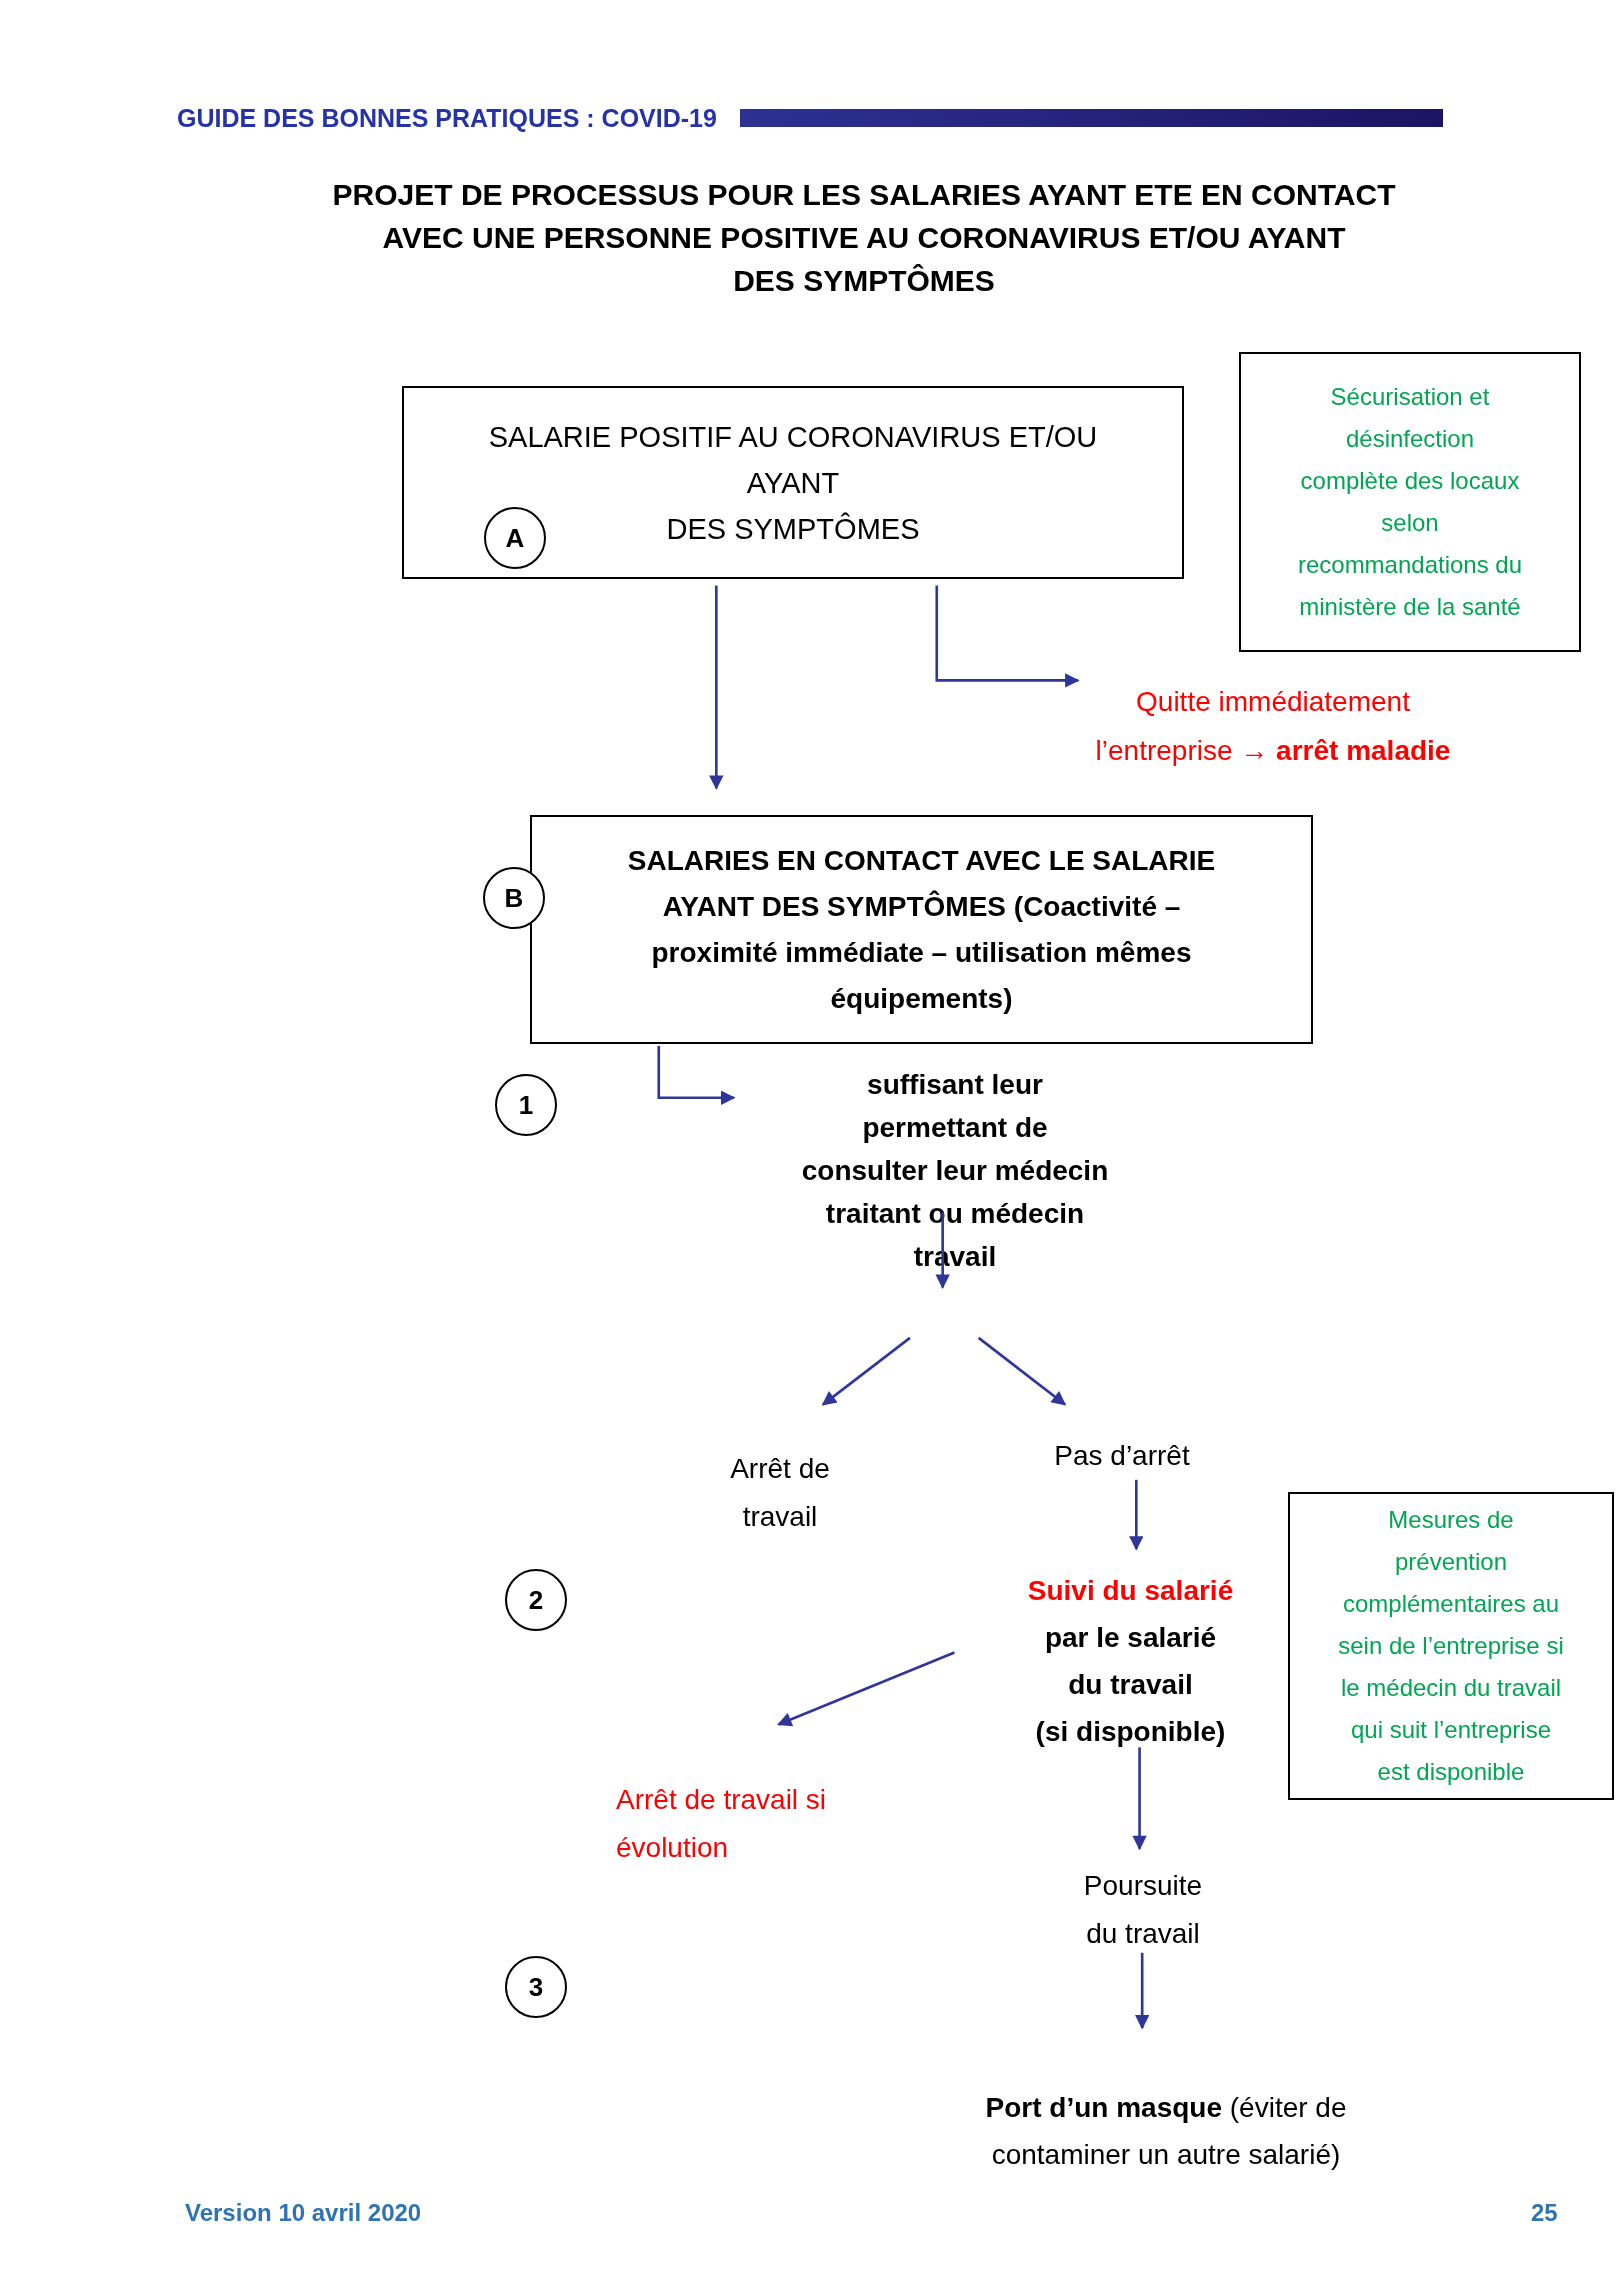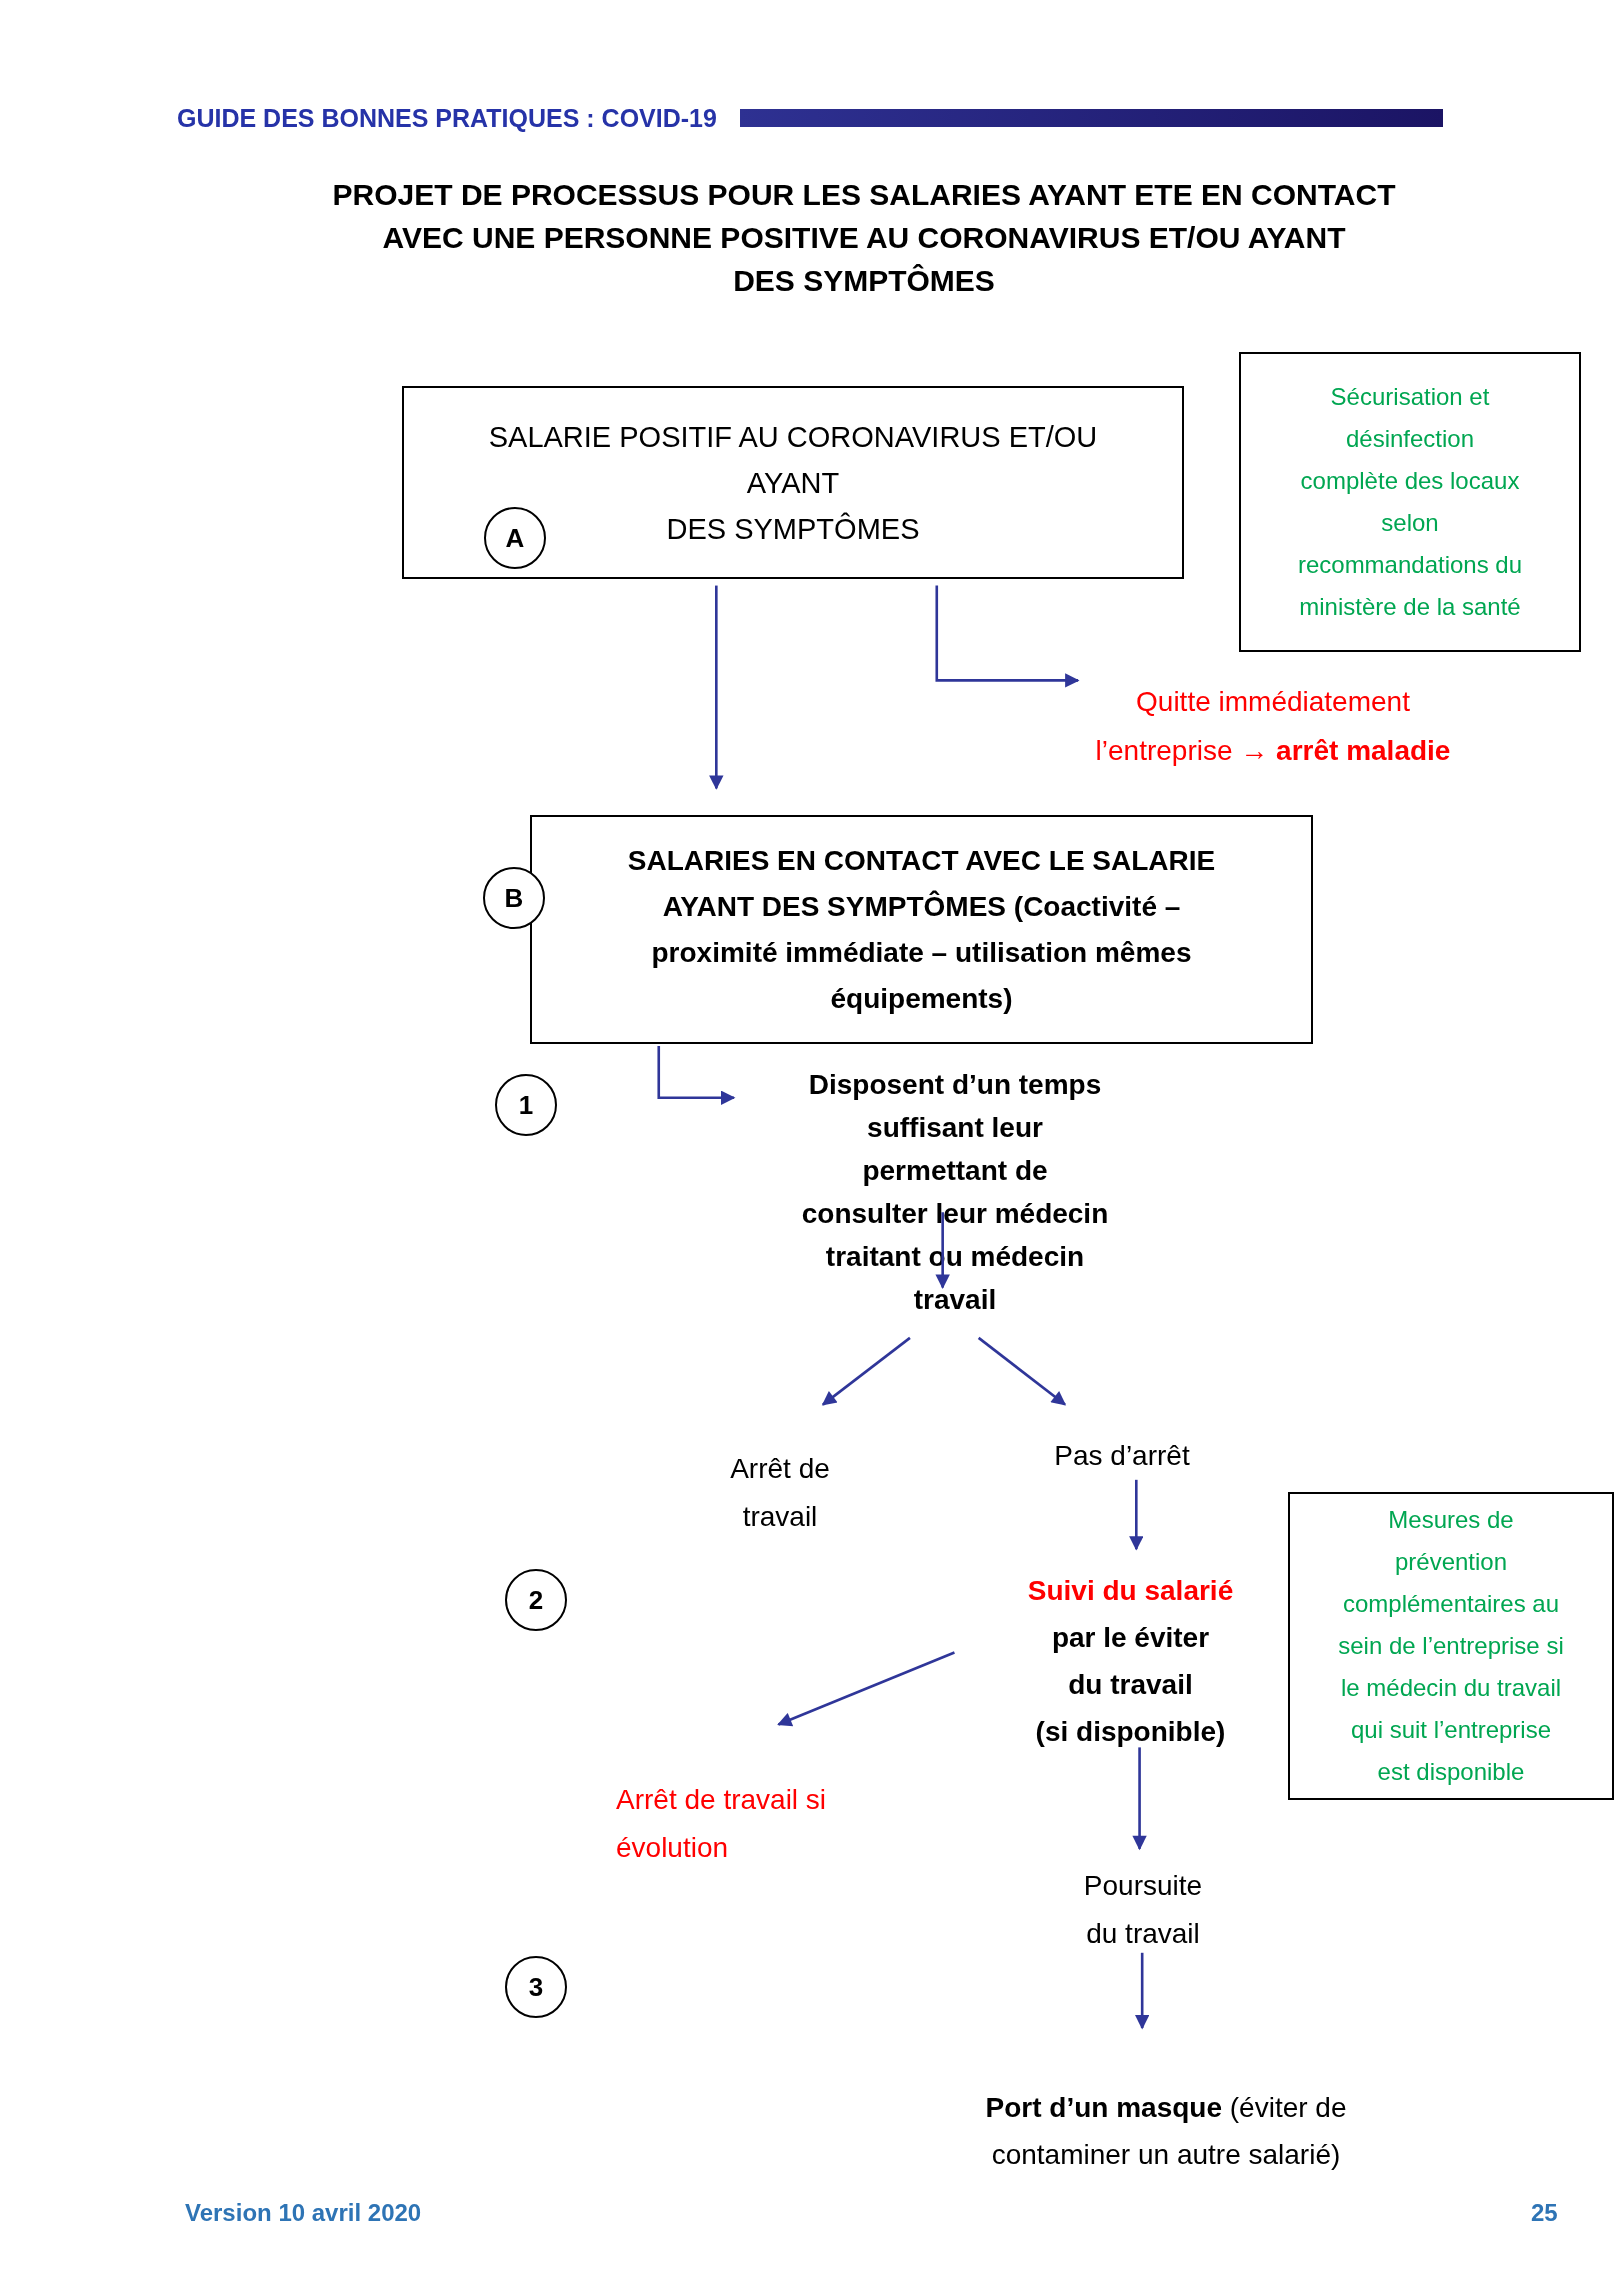--- a/index.html
+++ b/index.html
@@ -78,39 +78,38 @@
         <div>proximité immédiate – utilisation mêmes</div>
         <div>équipements)</div>
       </div>
   </div>
 
   <div class="abs exit-note" style="left:1083px;top:669px;width:380px;"><span>Quitte immédiatement l’entreprise </span><span class="bold">→</span><span class="bold"> arrêt maladie</span></div>
   <div class="abs badge" style="left:483px;top:859px;">B</div>
 
   <div class="abs badge" style="left:495px;top:1066px;">1</div>
   <div class="abs step1-text" style="left:765px;top:1055px;width:380px;">
-      <div>Disposent d’un temps</div>
       <div>suffisant leur</div>
       <div>permettant de</div>
       <div>consulter leur médecin</div>
       <div>traitant ou médecin</div>
       <div>travail</div>
     </div>
 
   <div class="abs plain-text" style="left:649px;top:1437px;width:262px;">
       <div>Arrêt de</div>
       <div>travail</div>
     </div>
   <div class="abs plain-text" style="left:991px;top:1424px;width:262px;">Pas d’arrêt</div>
 
   <div class="abs badge" style="left:505px;top:1561px;">2</div>
   <div class="abs suivi-text" style="left:934px;top:1559px;width:393px;">
     <div class="red">Suivi du salarié</div>
     <div>
-        <div>par le éviter</div>
+        <div>par le salarié</div>
         <div>du travail</div>
         <div>(si disponible)</div>
       </div>
   </div>
 
   <div class="abs green-note" style="left:1288px;top:1484px;width:326px;height:308px;">
       <div>Mesures de</div>
       <div>prévention</div>
       <div>complémentaires au</div>
       <div>sein de l’entreprise si</div>

